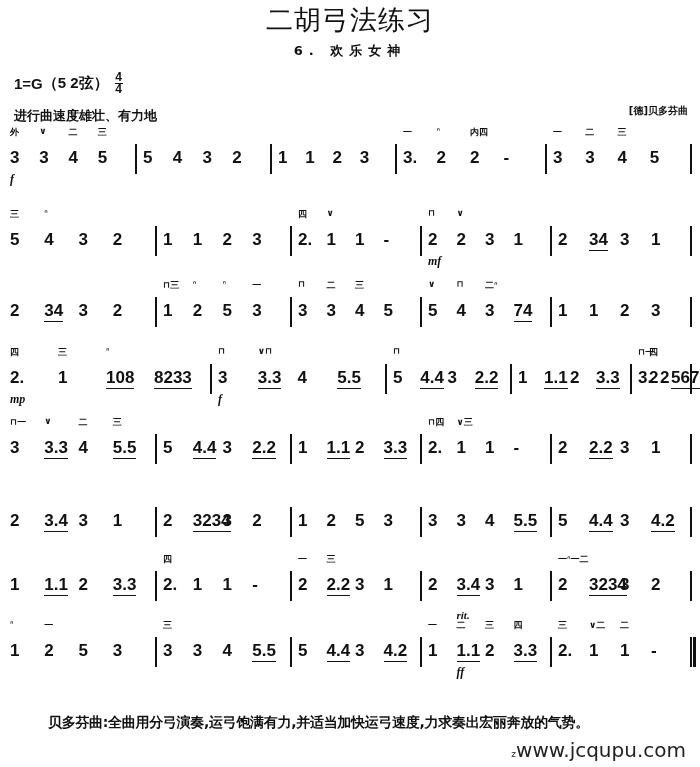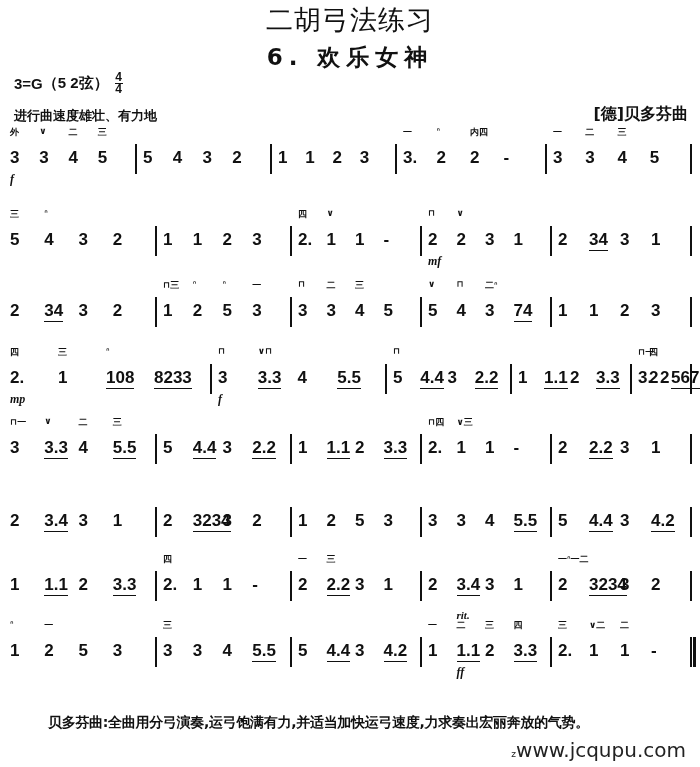--- a/index.html
+++ b/index.html
@@ -1,48 +1,48 @@
 <!DOCTYPE html>
 <html><head>
 <meta charset="utf-8">
 <style>
   html, body { margin: 0; padding: 0; background: #ffffff; }
   body { width: 700px; height: 767px; position: relative; overflow: hidden;
          font-family: "Liberation Sans", "DejaVu Sans", sans-serif; color: #111; }
   .title { position: absolute; top: 2px; left: 0; width: 700px; text-align: center;
            font-family: "DejaVu Sans", sans-serif; font-size: 27px; font-weight: normal; letter-spacing: 1px; }
   .subtitle { position: absolute; top: 42px; left: 0; width: 700px; text-align: center;
-              font-family: "DejaVu Sans", sans-serif; font-size: 23px; font-weight: bold; letter-spacing: 6px; }
+              font-family: "DejaVu Sans", sans-serif; font-size: 13px; font-weight: bold; letter-spacing: 6px; }
   .key { position: absolute; top: 72px; left: 14px; font-size: 15px; font-weight: bold; display: flex; align-items: center; }
   .key .sig { }
   .timesig { display: inline-flex; flex-direction: column; align-items: center; font-size: 12px; line-height: 11px; margin-left: 6px; font-weight: bold; }
   .timesig .line { width: 8px; border-top: 1px solid #111; }
   .tempo { position: absolute; top: 107px; left: 14px; font-size: 13px; font-weight: bold; font-family: "DejaVu Sans", sans-serif; }
-  .composer { position: absolute; top: 104px; right: 12px; font-size: 16px; font-weight: bold; font-family: "DejaVu Sans", sans-serif; }
+  .composer { position: absolute; top: 104px; right: 12px; font-size: 10px; font-weight: bold; font-family: "DejaVu Sans", sans-serif; }
 
   .row { position: absolute; left: 10px; width: 680px; height: 60px; }
   .bar { position: absolute; top: 24px; width: 2px; height: 30px; background: #111; }
   .bar.final { width: 6px; background: transparent; border-left: 2px solid #111; border-right: 3px solid #111; box-sizing: border-box; }
   .note { position: absolute; top: 28px; font-size: 17px; font-weight: bold; font-family: "Liberation Sans", sans-serif; text-align: center; }
   .note.u { border-bottom: 1.5px solid #111; padding-bottom: 0; }
   .mark { position: absolute; top: 6px; font-size: 9px; font-weight: bold; font-family: "DejaVu Sans", sans-serif; text-align: center; white-space: nowrap; }
   .dyn { position: absolute; top: 52px; font-size: 12px; font-style: italic; font-weight: bold; font-family: "Liberation Serif", serif; }
   .rit { position: absolute; top: -4px; font-size: 11px; font-style: italic; font-weight: bold; font-family: "Liberation Serif", serif; }
 
   .tip { position: absolute; top: 714px; left: 48px; font-size: 14px; font-weight: bold; font-family: "DejaVu Sans", sans-serif; letter-spacing: -0.3px; }
   .watermark { position: absolute; top: 738px; right: 14px; font-size: 20px; color: #222; font-family: "DejaVu Sans", sans-serif; }
   .watermark small { font-size: 9px; }
 </style>
 </head>
 <body>
 
 <div class="title">二胡弓法练习</div>
 <div class="subtitle">6. 欢乐女神</div>
 <div class="key">
-  <span>3=G</span>
+  <span>1=G</span>
   <span class="sig">（5 2弦）</span>
   <span class="timesig">
     <span>4</span>
     <span class="line"></span>
     <span>4</span>
   </span>
 </div>
 <div class="tempo">进行曲速度雄壮、有力地</div>
 <div class="composer">[德]贝多芬曲</div>
 

